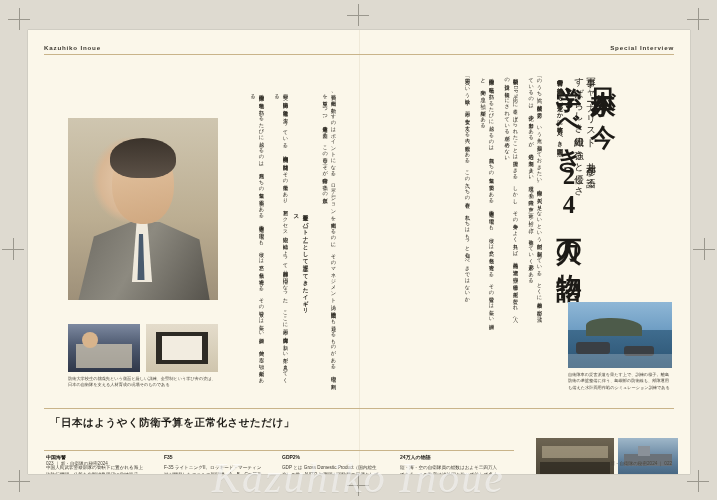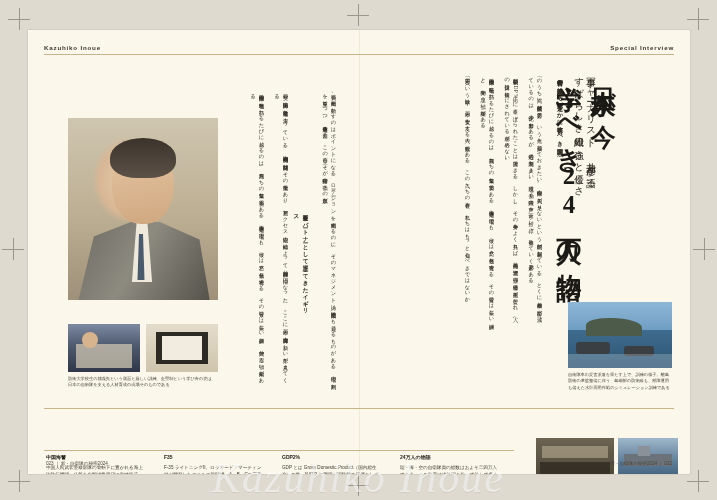--- a/index.html
+++ b/index.html
@@ -184,20 +184,21 @@
 
     <div class="ph island" style="background:linear-gradient(180deg,#8fb7d6 0%,#6f9ec4 42%,#3f6c8e 43%,#2c5473 100%);">
       <div style="position:absolute;left:18px;top:16px;width:56px;height:18px;background:#4d5b4a;border-radius:40% 55% 0 0;"></div>
       <div style="position:absolute;left:8px;top:40px;width:34px;height:12px;background:#3a3f44;border-radius:3px;"></div>
       <div style="position:absolute;left:56px;top:44px;width:30px;height:10px;background:#3a3f44;border-radius:3px;"></div>
       <div style="position:absolute;left:0;top:52px;width:104px;height:14px;background:rgba(255,255,255,.22);"></div>
     </div>
     <div class="cap" style="right:18px;top:342px;width:104px;">自衛隊車の災害派遣を果たす上で、訓練の様子。離島防衛の基盤整備に伴う、島嶼部の防衛線も、部隊運用も備えた水陸両用作戦のシミュレーション訓練である</div>
 
     <div class="quote-rule"></div>
+    <div class="quote">「日本はようやく防衛予算を正常化させただけ」</div>
 
     <div class="gl-rule" style="left:16px;width:470px;"></div>
     <div class="gloss" style="left:18px;width:100px;">
       <span class="gt">中国海警</span>
       <span class="gb">中国人民武装警察部隊の管轄下に置かれる海上法執行機関。公船を尖閣諸島周辺に常時派遣し、領海侵入を繰り返している。船体は大型化が進み、武装も強化されている。</span>
     </div>
     <div class="gloss" style="left:136px;width:100px;">
       <span class="gt">F35</span>
       <span class="gb">F-35 ライトニングII。ロッキード・マーティン社が開発したステルス戦闘機。A・B・Cの三形式があり、航空自衛隊はA型とB型を導入する計画である。</span>
     </div>

